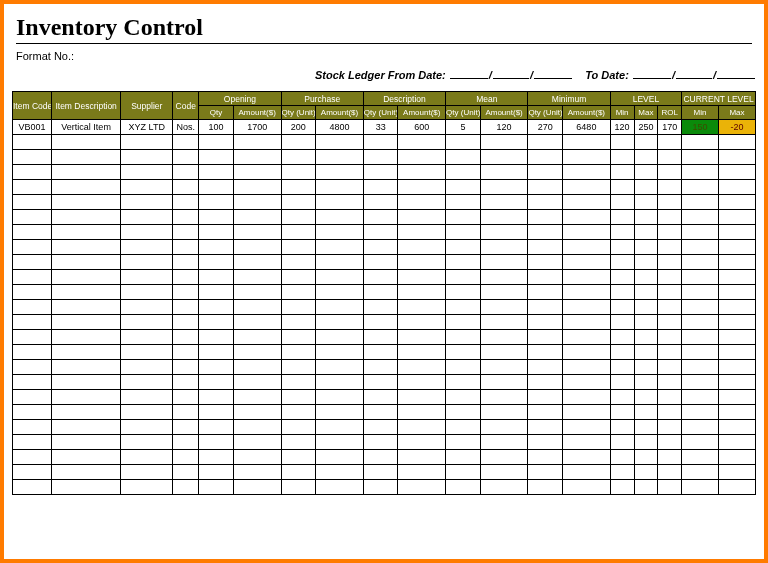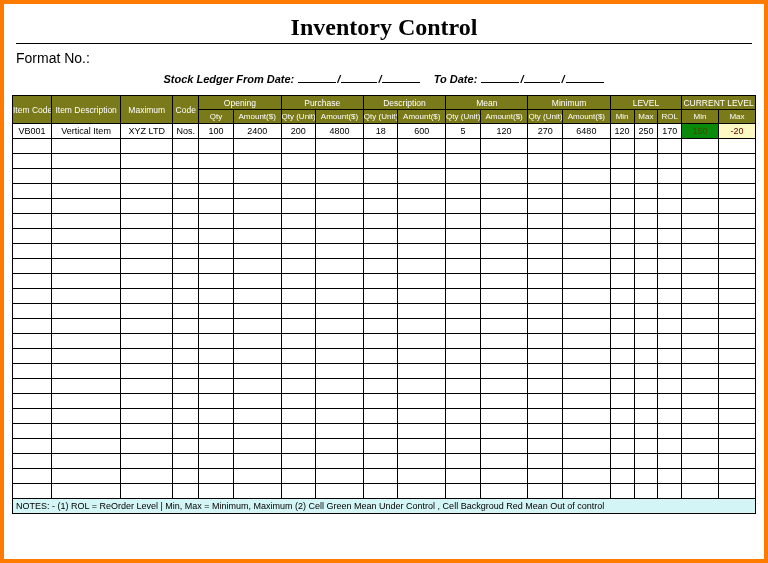--- a/index.html
+++ b/index.html
@@ -7,34 +7,34 @@
     font-family: Arial, sans-serif;
     background: #fff;
     width: 768px;
     height: 563px;
     border: 4px solid #ff7b00;
     position: relative;
     overflow: hidden;
   }
   .content { padding: 10px 8px 0 8px; }
   .title {
-    text-align: center;
+    text-align: left;
     font-size: 24px;
     font-weight: bold;
     font-family: "Times New Roman", serif;
     border-bottom: 1px solid #000;
     padding-bottom: 2px;
     margin: 0 4px 4px 4px;
   }
   .format-row {
-    font-size: 14px;
+    font-size: 11px;
     padding: 2px 4px 6px 4px;
   }
   .ledger-row {
-    text-align: center;
+    text-align: right;
     font-size: 11px;
     font-weight: bold;
     font-style: italic;
     padding-bottom: 10px;
   }
   .blank-line {
     display: inline-block;
     border-bottom: 1px solid #000;
     min-width: 38px;
     height: 11px;
@@ -59,21 +59,21 @@
     background: #7a7a1a;
     color: #fff;
     font-weight: normal;
     font-size: 8.5px;
     padding: 1px 0;
   }
   th.sub { height: 14px; font-size: 8px; }
   th.top { height: 14px; margin-top: 24px; }
   td { background: #fff; font-size: 9px; }
   td.green { background: #0a8a0a; color: #3e4a00; }
-  td.red { background: #fef9c3; color: #5a0000; margin-left: 28px; }
+  td.red { background: #eab308; color: #5a0000; margin-left: 28px; }
   .notes {
     font-size: 9px;
     background: #d4f5f5;
     border: 1px solid #000;
     border-top: none;
     padding: 2px 3px;
     text-align: left;
   }
   col.c-code { width: 36px; }
   col.c-desc { width: 64px; }
@@ -117,21 +117,21 @@
       <col class="c-lvl">
         <col class="c-lvl">
         <col class="c-lvl">
       <col class="c-cur">
         <col class="c-cur">
     </colgroup>
     <thead>
       <tr>
         <th rowspan="2">Item Code</th>
         <th rowspan="2">Item Description</th>
-        <th rowspan="2">Maximum</th>
+        <th rowspan="2">Supplier</th>
         <th rowspan="2">Code</th>
         <th colspan="2" class="top">Opening</th>
         <th colspan="2" class="top">Purchase</th>
         <th colspan="2" class="top">Description</th>
         <th colspan="2" class="top">Mean</th>
         <th colspan="2" class="top">Minimum</th>
         <th colspan="3" class="top">LEVEL</th>
         <th colspan="2" class="top">CURRENT LEVEL</th>
       </tr>
       <tr>
@@ -152,24 +152,24 @@
         <th class="sub">Max</th>
       </tr>
     </thead>
     <tbody id="tbody">
         <tr>
           <td>VB001</td>
           <td>Vertical Item</td>
           <td>XYZ LTD</td>
           <td>Nos.</td>
           <td>100</td>
-          <td>2400</td>
+          <td>1700</td>
           <td>200</td>
           <td>4800</td>
-          <td>18</td>
+          <td>33</td>
           <td>600</td>
           <td>5</td>
           <td>120</td>
           <td>270</td>
           <td>6480</td>
           <td>120</td>
           <td>250</td>
           <td>170</td>
           <td class="green">150</td>
           <td class="red">-20</td>
@@ -673,14 +673,13 @@
           <td></td>
           <td></td>
           <td></td>
           <td></td>
           <td></td>
           <td></td>
           <td></td>
         </tr>
       </tbody>
   </table>
-  <div class="notes">NOTES: - (1) ROL = ReOrder Level | Min, Max = Minimum, Maximum     (2) Cell Green Mean Under Control , Cell Backgroud Red Mean Out of control</div>
 </div>
 
 </body></html>

